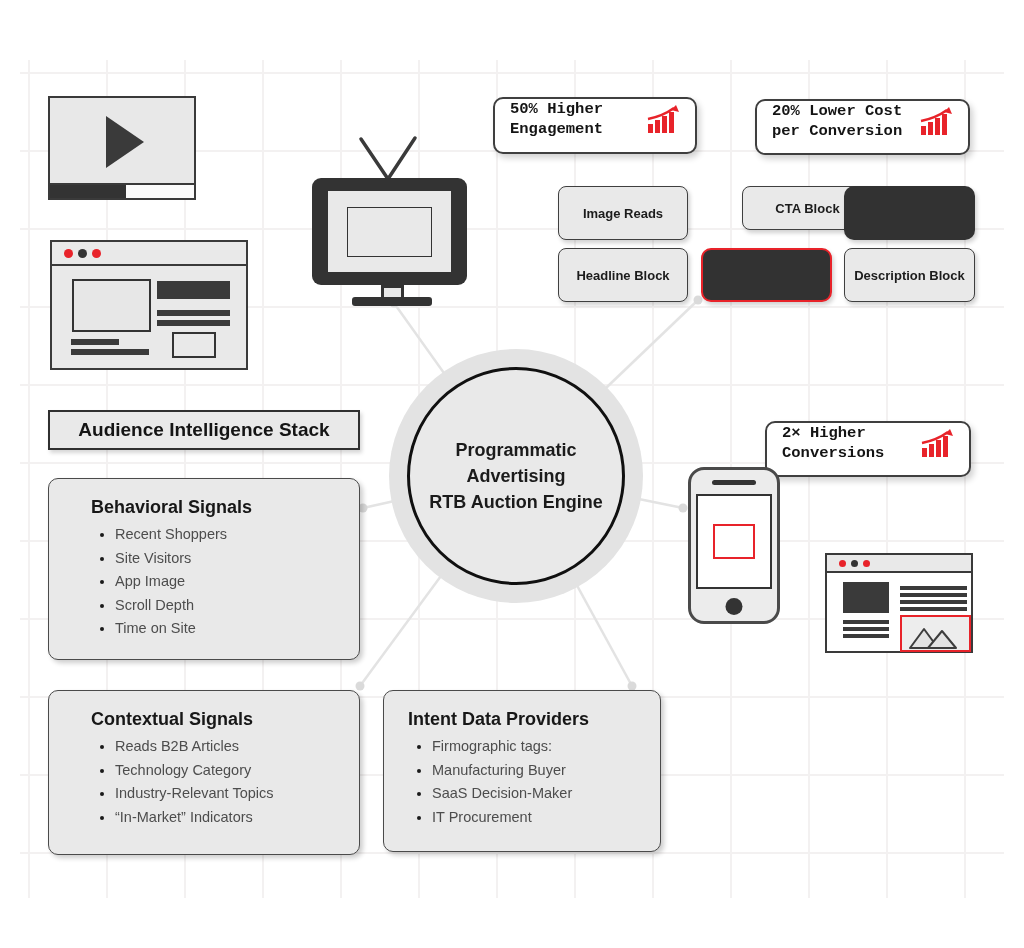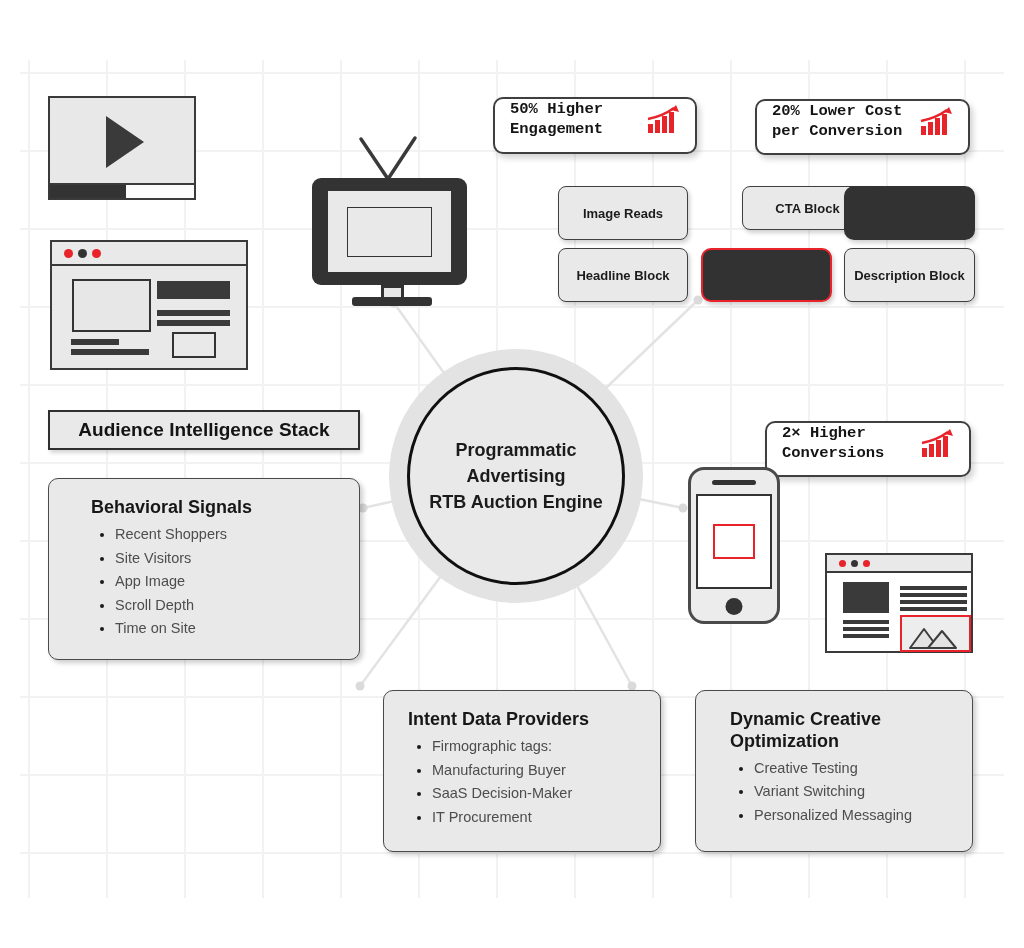--- a/index.html
+++ b/index.html
@@ -234,39 +234,40 @@
     <h3>Behavioral Signals</h3>
     <ul>
       <li>Recent Shoppers</li>
       <li>Site Visitors</li>
       <li>App Image</li>
       <li>Scroll Depth</li>
       <li>Time on Site</li>
     </ul>
   </div>
 
+  <div class="abs panel p-contextual">
+    <h3>Contextual Signals</h3>
+    <ul>
+      <li>Reads B2B Articles</li>
+      <li>Technology Category</li>
+      <li>Industry-Relevant Topics</li>
+      <li>“In-Market” Indicators</li>
+    </ul>
+  </div>
 
   <div class="abs panel p-intent">
     <h3>Intent Data Providers</h3>
     <ul>
       <li>Firmographic tags:</li>
       <li>Manufacturing Buyer</li>
       <li>SaaS Decision-Maker</li>
       <li>IT Procurement</li>
     </ul>
   </div>
 
-  <div class="abs panel p-dynamic">
-    <h3>Dynamic Creative Optimization</h3>
-    <ul>
-      <li>Creative Testing</li>
-      <li>Variant Switching</li>
-      <li>Personalized Messaging</li>
-    </ul>
-  </div>
 
   <div class="abs phone">
     <div class="phone-speaker"></div>
     <div class="phone-screen">
       <div class="phone-ad"></div>
     </div>
     <div class="phone-home"></div>
   </div>
 
   <div class="abs browser b2">

